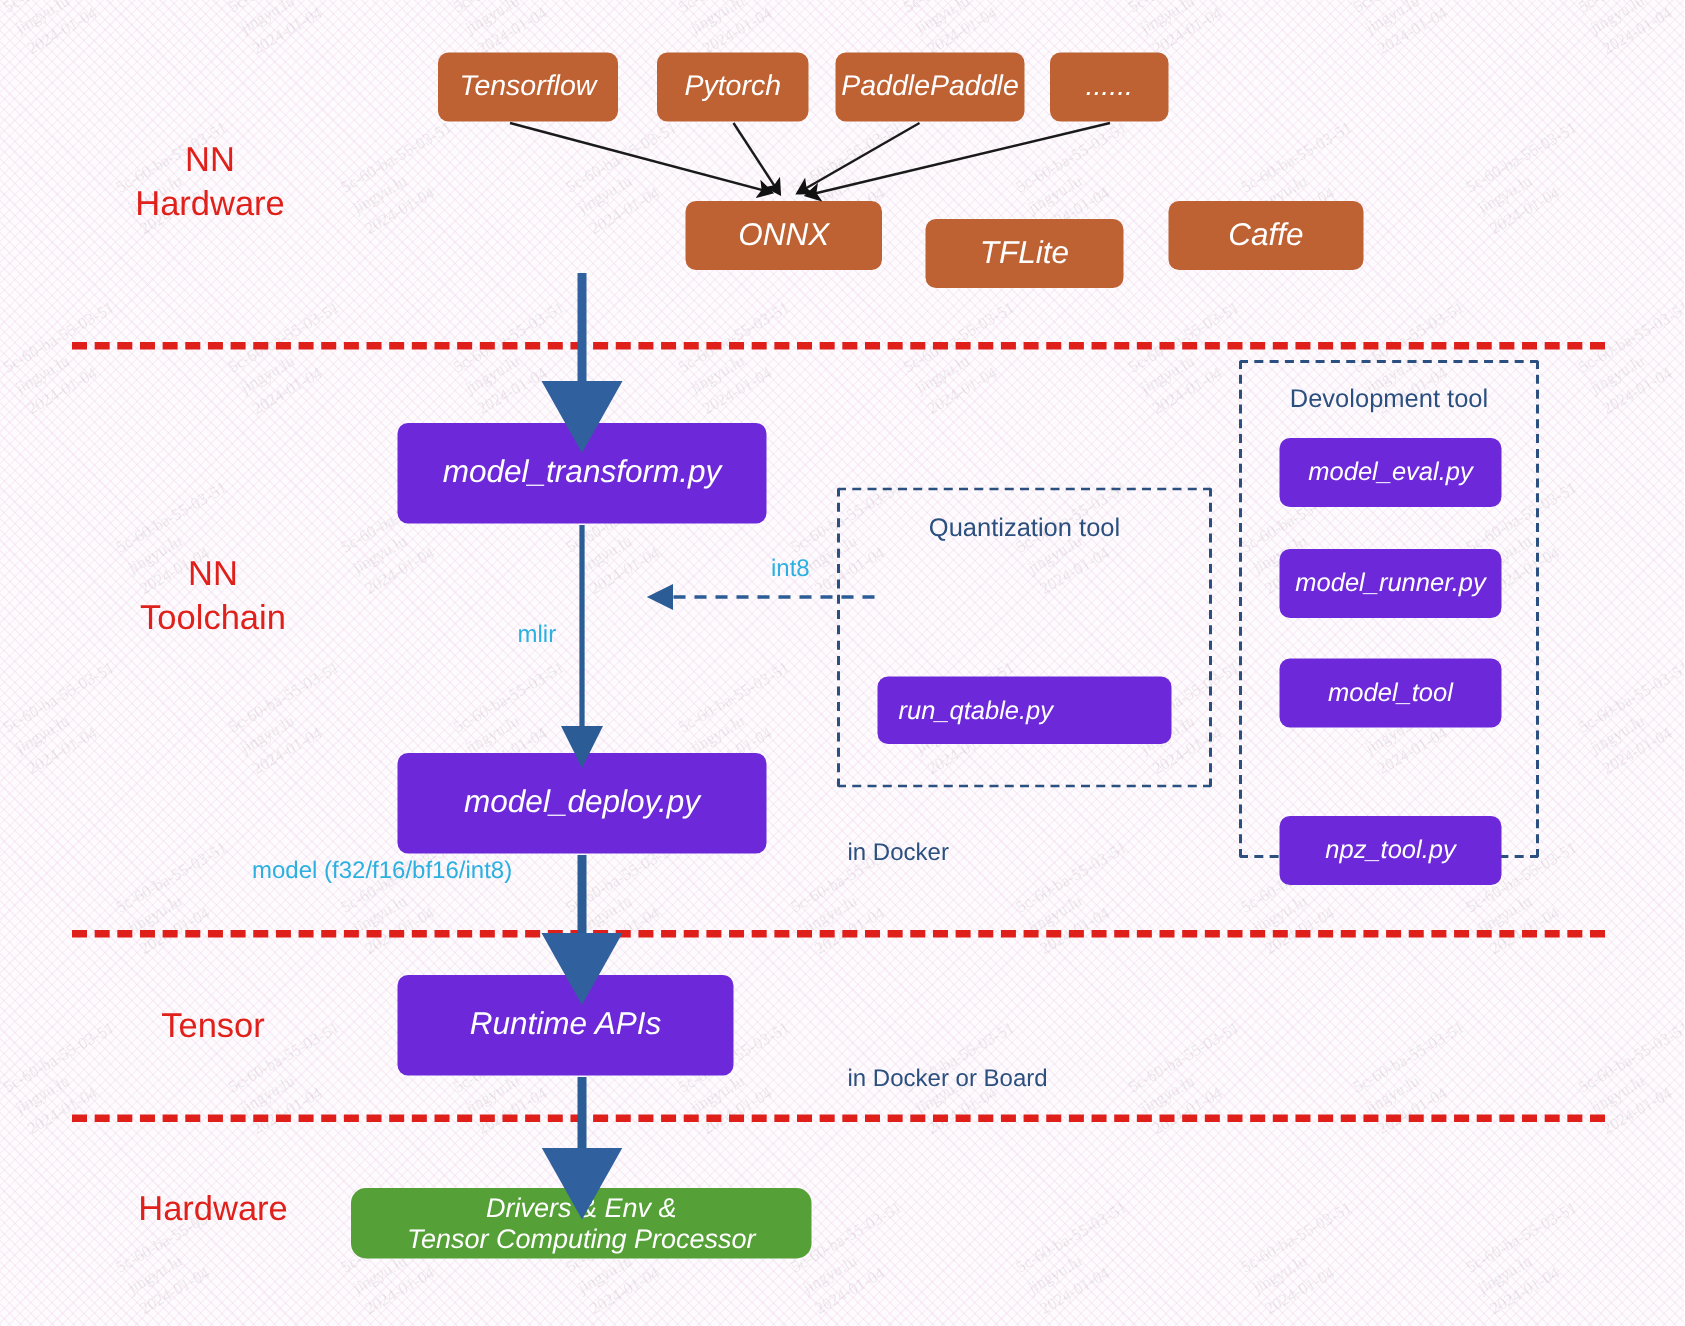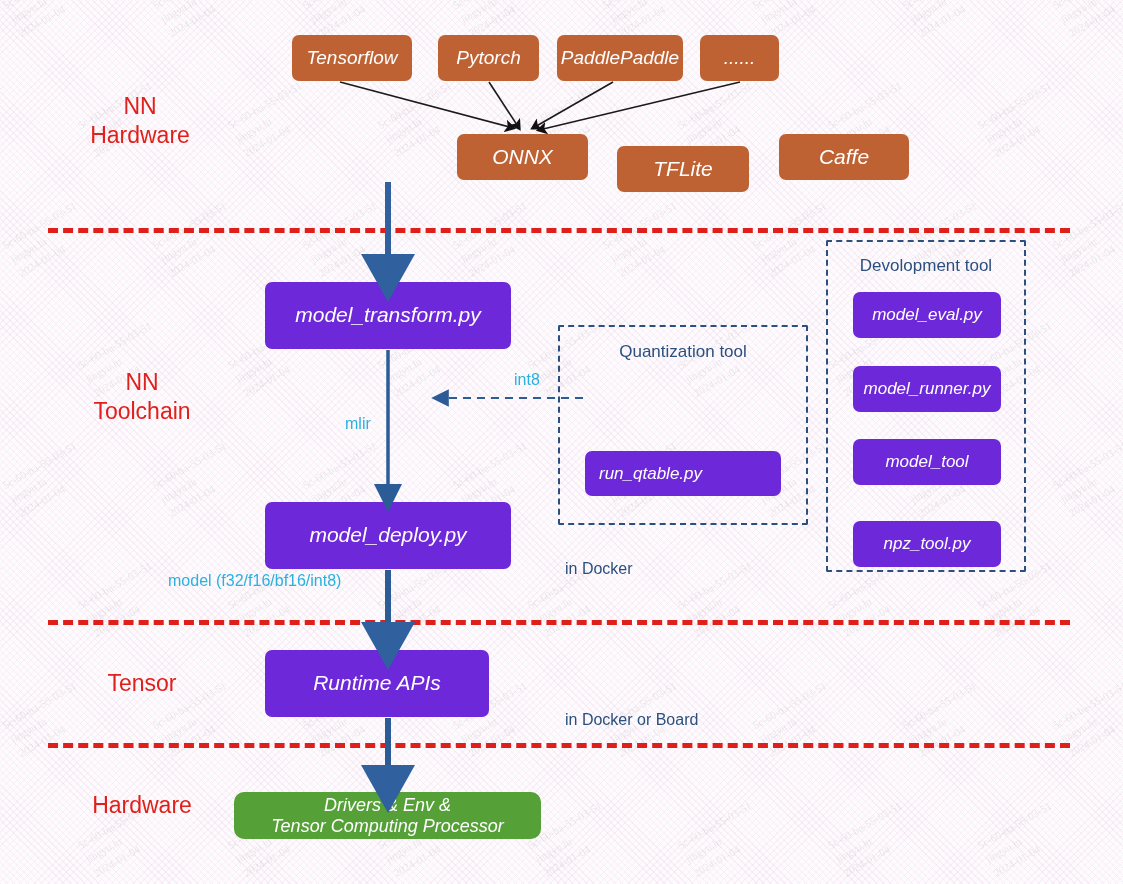--- a/index.html
+++ b/index.html
@@ -513,21 +513,21 @@
     </div>
     <div class="box blue" style="left:853px; top:292px; width:148px; height:46px; font-size:17px;">
       <span>model_eval.py</span>
     </div>
     <div class="box blue" style="left:853px; top:366px; width:148px; height:46px; font-size:17px;">
       <span>model_runner.py</span>
     </div>
     <div class="box blue" style="left:853px; top:439px; width:148px; height:46px; font-size:17px;">
       <span>model_tool</span>
     </div>
-    <div class="box blue" style="left:853px; top:521px; width:148px; height:46px; font-size:17px;">
+    <div class="box blue" style="left:853px; top:544px; width:148px; height:46px; font-size:17px;">
       <span>npz_tool.py</span>
     </div>
 
     <div class="edge-label" style="left:345px; top:415px;">mlir</div>
     <div class="edge-label" style="left:514px; top:371px;">int8</div>
     <div class="edge-label" style="left:168px; top:572px;">model  (f32/f16/bf16/int8)</div>
 
     <div class="note-label" style="left:565px; top:560px;">in Docker</div>
     <div class="note-label" style="left:565px; top:711px;">in Docker or Board</div>
 

